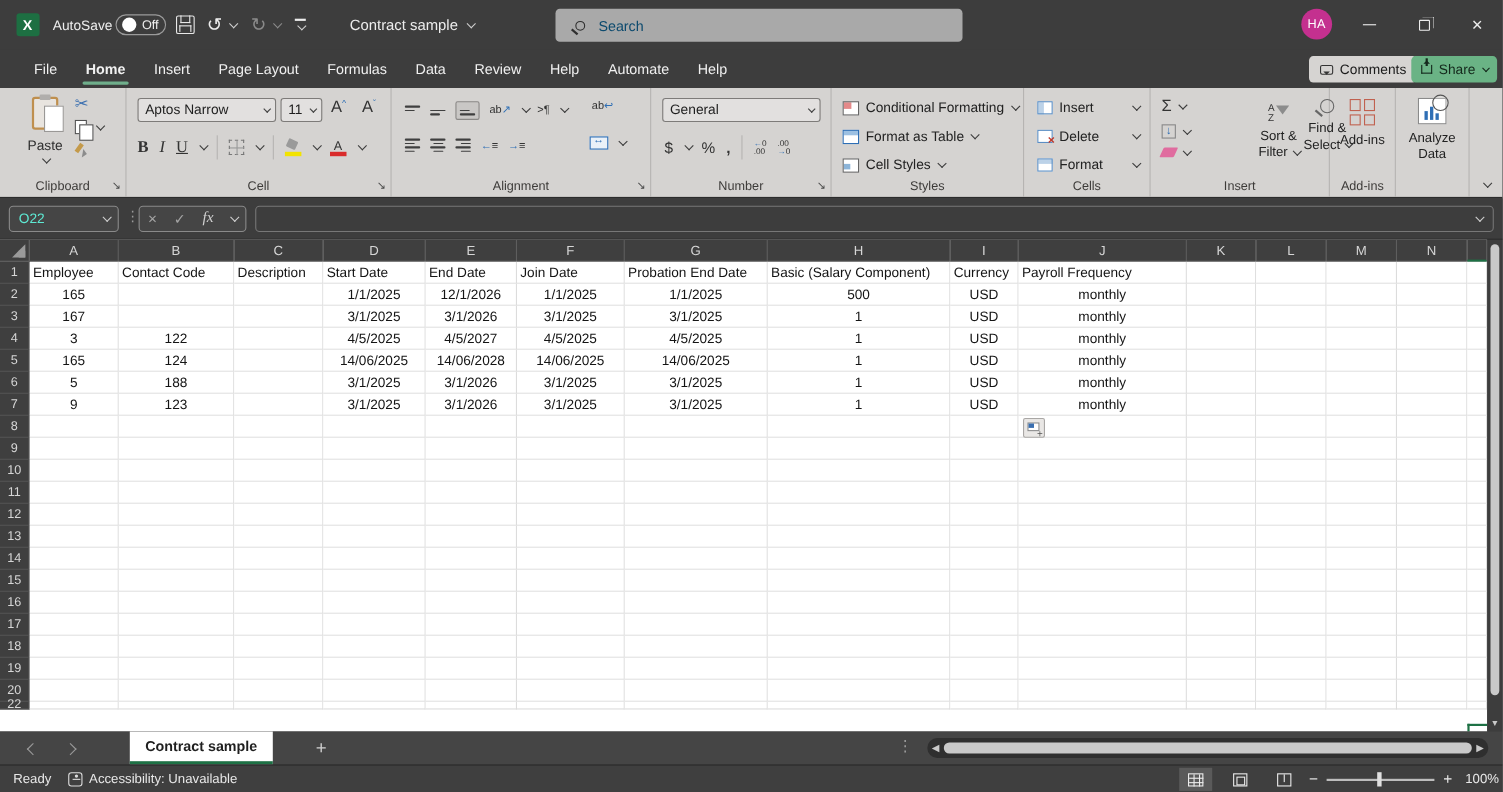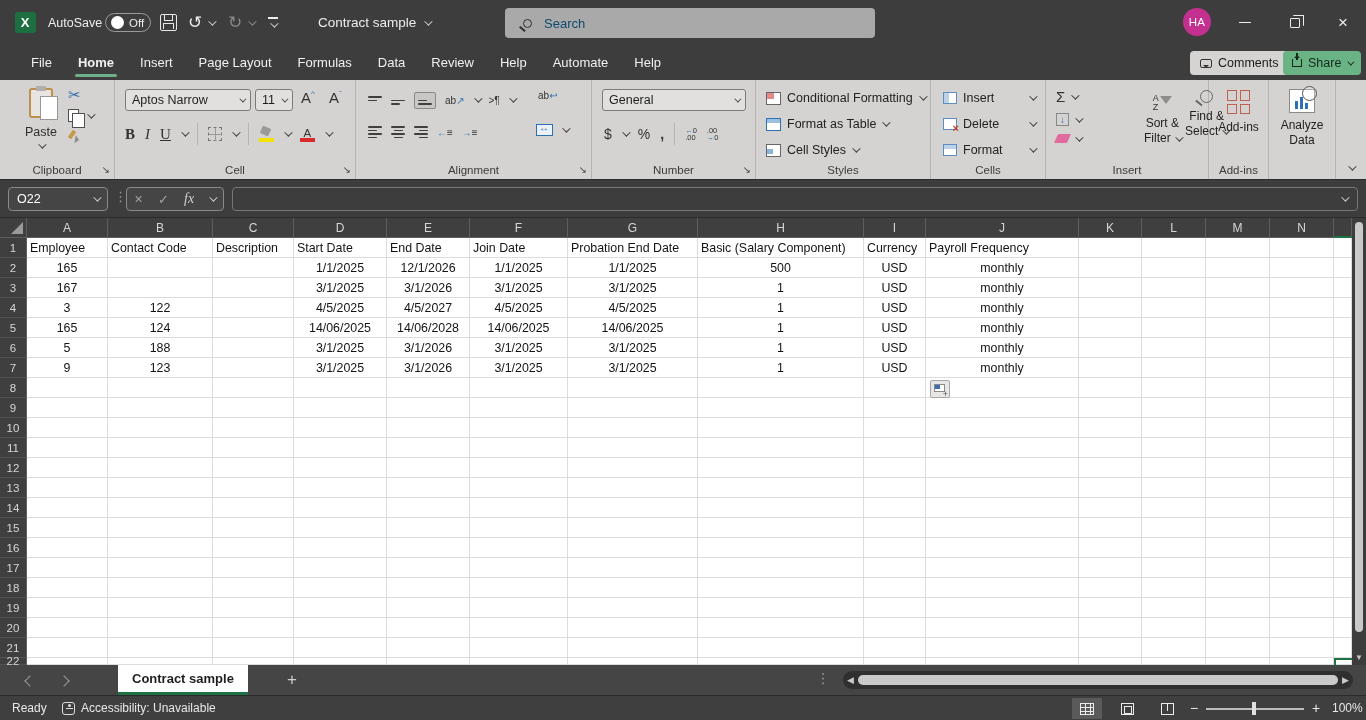--- a/index.html
+++ b/index.html
@@ -167,21 +167,21 @@
   .analyze-ic { width:26px; height:24px; border:1px solid #8a8a8a; background:#fff; position:relative; margin:0 auto; }
   .analyze-ic i { position:absolute; bottom:3px; width:3px; background:#2f6fb5; }
   .analyze-ic i:nth-child(1){ left:5px; height:8px; } .analyze-ic i:nth-child(2){ left:10px; height:12px; } .analyze-ic i:nth-child(3){ left:15px; height:6px; }
   .analyze-ic::after { content:""; position:absolute; right:-3px; top:-4px; width:13px; height:13px; border:1.6px solid #555; border-radius:50%; background:rgba(255,255,255,.25); }
   #g-last { flex:1; border-right:none; position:relative; }
   #collapse-ribbon { position:absolute; right:12px; bottom:8px; }
 
   
   #formulabar { position:absolute; left:0; top:181px; width:1366px; height:37px; background:#3d3d3d; border-bottom:1px solid #2a2a2a; }
   #namebox { position:absolute; left:8px; top:6px; width:100px; height:24px; background:#454545; border:1px solid #8a8a8a;
-    border-radius:4px; color:#ffffff; font-size:12.5px; display:flex; align-items:center; padding:0 8px; justify-content:space-between; }
+    border-radius:4px; color:#5eead4; font-size:12.5px; display:flex; align-items:center; padding:0 8px; justify-content:space-between; }
   #fb-grip { position:absolute; left:114px; top:8px; color:#9a9a9a; font-size:13px; letter-spacing:0; }
   #fxbox { position:absolute; left:126px; top:6px; width:98px; height:24px; background:#454545; border:1px solid #8a8a8a;
     border-radius:4px; display:flex; align-items:center; justify-content:space-around; color:#a3a3a3; }
   #fxbox .x { font-size:14px; } #fxbox .ok { font-size:13px; }
   .fx { font-family:"Liberation Serif", serif; font-style:italic; font-size:14px; color:#d0d0d0; }
   #formula-input { position:absolute; left:232px; top:6px; width:1126px; height:24px; background:#3d3d3d;
     border:1px solid #777; border-radius:4px; display:flex; align-items:center; justify-content:flex-end; padding-right:10px; color:#ddd; }
 
   
   #grid { position:absolute; left:0; top:218px; width:1352px; height:447px; background:#ffffff; overflow:hidden; }
@@ -956,38 +956,20 @@
         <div class="cell" style="width: 130px; height: 100%;"></div>
         <div class="cell" style="width: 166px; height: 100%;"></div>
         <div class="cell" style="width: 62px; height: 100%;"></div>
         <div class="cell" style="width: 153px; height: 100%;"></div>
         <div class="cell" style="width: 63px; height: 100%;"></div>
         <div class="cell" style="width: 64px; height: 100%;"></div>
         <div class="cell" style="width: 64px; height: 100%;"></div>
         <div class="cell" style="width: 64px; height: 100%;"></div>
         <div class="cell" style="width: 18px; height: 100%;"></div>
       </div>
-      <div class="grow" style="height: 20px;">
-        <div class="rh" style="width: 27px; height: 100%;">21</div>
-        <div class="cell" style="width: 81px; height: 100%;"></div>
-        <div class="cell" style="width: 105px; height: 100%;"></div>
-        <div class="cell" style="width: 81px; height: 100%;"></div>
-        <div class="cell" style="width: 93px; height: 100%;"></div>
-        <div class="cell" style="width: 83px; height: 100%;"></div>
-        <div class="cell" style="width: 98px; height: 100%;"></div>
-        <div class="cell" style="width: 130px; height: 100%;"></div>
-        <div class="cell" style="width: 166px; height: 100%;"></div>
-        <div class="cell" style="width: 62px; height: 100%;"></div>
-        <div class="cell" style="width: 153px; height: 100%;"></div>
-        <div class="cell" style="width: 63px; height: 100%;"></div>
-        <div class="cell" style="width: 64px; height: 100%;"></div>
-        <div class="cell" style="width: 64px; height: 100%;"></div>
-        <div class="cell" style="width: 64px; height: 100%;"></div>
-        <div class="cell" style="width: 18px; height: 100%;"></div>
-      </div>
       <div class="grow" style="height: 7px;">
         <div class="rh" style="width: 27px; height: 100%;">22</div>
         <div class="cell" style="width: 81px; height: 100%;"></div>
         <div class="cell" style="width: 105px; height: 100%;"></div>
         <div class="cell" style="width: 81px; height: 100%;"></div>
         <div class="cell" style="width: 93px; height: 100%;"></div>
         <div class="cell" style="width: 83px; height: 100%;"></div>
         <div class="cell" style="width: 98px; height: 100%;"></div>
         <div class="cell" style="width: 130px; height: 100%;"></div>
         <div class="cell" style="width: 166px; height: 100%;"></div>

